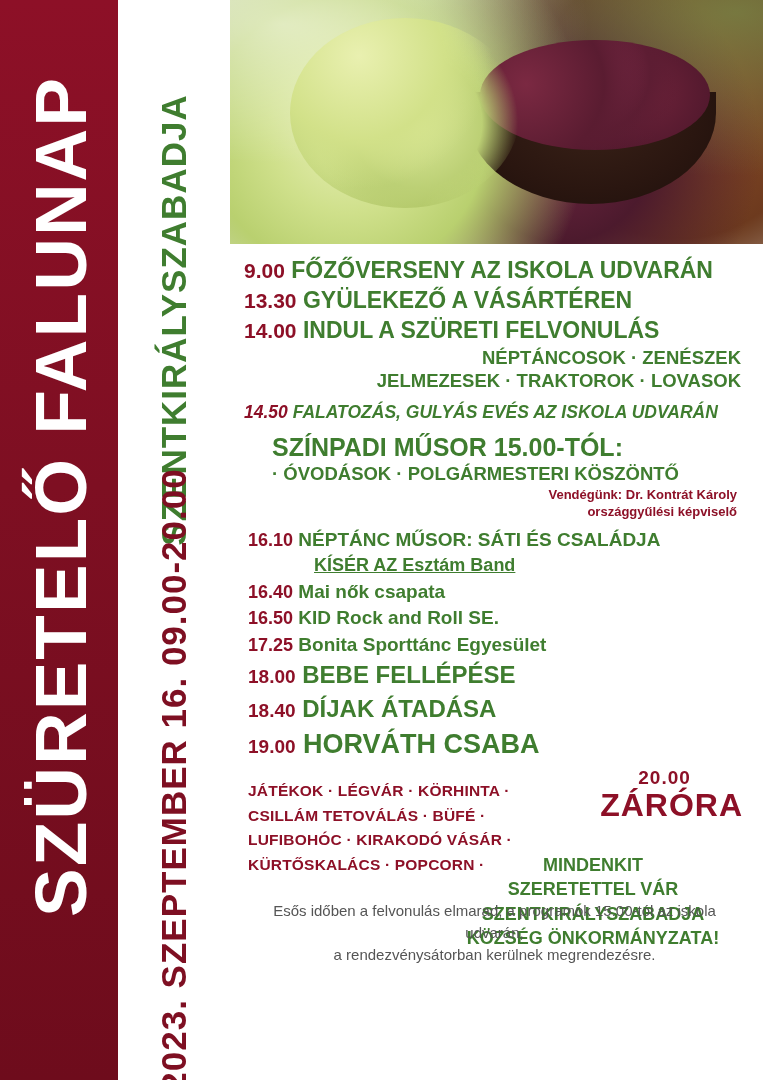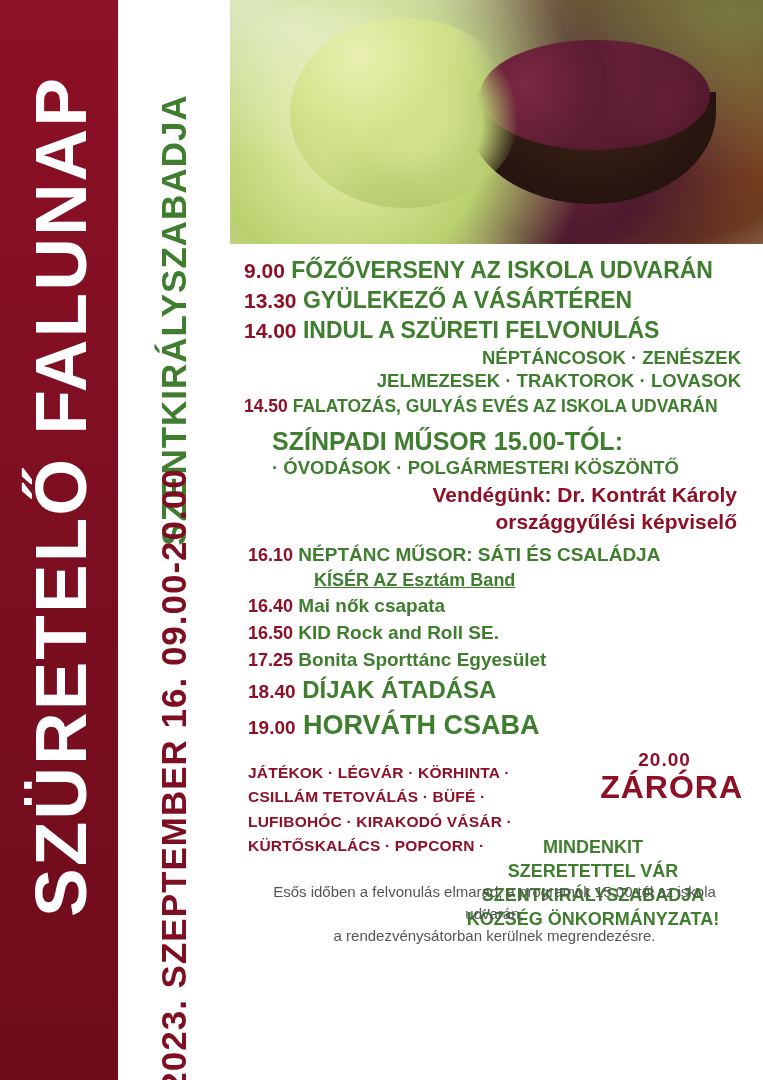--- a/index.html
+++ b/index.html
@@ -138,21 +138,21 @@
   .act  { color: #3f7d2f; font-weight: bold; }
 
   .l-main { font-size: 23px; line-height: 1.30; }
   .l-main .time { font-size: 21px; }
   .l-sub  { font-size: 18.5px; color: #3f7d2f; font-weight: bold; text-align: right; line-height: 1.28; padding-right: 8px; }
   .l-1450 { font-size: 17.5px; line-height: 1.5; }
 
   .stage-title { margin-top: 8px; font-size: 25px; color: #3f7d2f; font-weight: bold; padding-left: 28px; }
   .stage-line { font-size: 20px; color: #3f7d2f; font-weight: bold; padding-left: 20px; line-height: 1.34; }
   .stage-line2 { font-size: 18.5px; color: #3f7d2f; font-weight: bold; padding-left: 28px; line-height: 1.34; }
-  .guest { font-size: 21px; color: #8d1027; font-weight: bold; text-align: right; padding-right: 12px; line-height: 1.3; }
+  .guest { font-size: 13px; color: #8d1027; font-weight: bold; text-align: right; padding-right: 12px; line-height: 1.3; }
 
   .prog { font-size: 19px; line-height: 1.40; padding-left: 4px; }
   .prog .time { font-size: 18px; }
   .prog-ind { font-size: 18px; color: #3f7d2f; font-weight: bold; padding-left: 70px; line-height: 1.4; text-decoration: underline; }
 
   .big { font-size: 24px; }
   .big .time { font-size: 19px; }
   .biggest { font-size: 27px; }
   .biggest .time { font-size: 19px; }
   .slager { font-size: 14px; color: #3f7d2f; font-weight: bold; padding-left: 68px; margin-top: -2px; }
@@ -229,21 +229,21 @@
       <span class="act">GYÜLEKEZŐ A VÁSÁRTÉREN</span>
     </div>
     <div class="row l-main">
       <span class="time">14.00</span>
       <span class="act">INDUL A SZÜRETI FELVONULÁS</span>
     </div>
 
     <div class="l-sub">NÉPTÁNCOSOK · ZENÉSZEK</div>
     <div class="l-sub">JELMEZESEK · TRAKTOROK · LOVASOK</div>
 
-    <div class="row l-1450" style="">
+    <div class="row l-1450" style="margin-top:6px;font-style:italic;">
       <span class="time">14.50</span>
       <span class="act">FALATOZÁS, GULYÁS EVÉS AZ ISKOLA UDVARÁN</span>
     </div>
 
     <div class="stage-title">SZÍNPADI MŰSOR 15.00-TÓL:</div>
     <div class="stage-line2">· ÓVODÁSOK ·  POLGÁRMESTERI KÖSZÖNTŐ</div>
     <div class="guest">Vendégünk: Dr. Kontrát Károly</div>
     <div class="guest">országgyűlési képviselő</div>
 
     <div class="row prog" style="margin-top:6px;">
@@ -255,20 +255,24 @@
       <span class="time">16.40</span>
       <span class="act">Mai nők csapata</span>
     </div>
     <div class="row prog">
       <span class="time">16.50</span>
       <span class="act">KID Rock and Roll SE.</span>
     </div>
     <div class="row prog">
       <span class="time">17.25</span>
       <span class="act">Bonita Sporttánc Egyesület</span>
+    </div>
+    <div class="row prog big">
+      <span class="time">18.00</span>
+      <span class="act">BEBE FELLÉPÉSE</span>
     </div>
     <div class="row prog big">
       <span class="time">18.40</span>
       <span class="act">DÍJAK ÁTADÁSA</span>
     </div>
     <div class="row prog biggest">
       <span class="time">19.00</span>
       <span class="act">HORVÁTH CSABA</span>
     </div>
 

